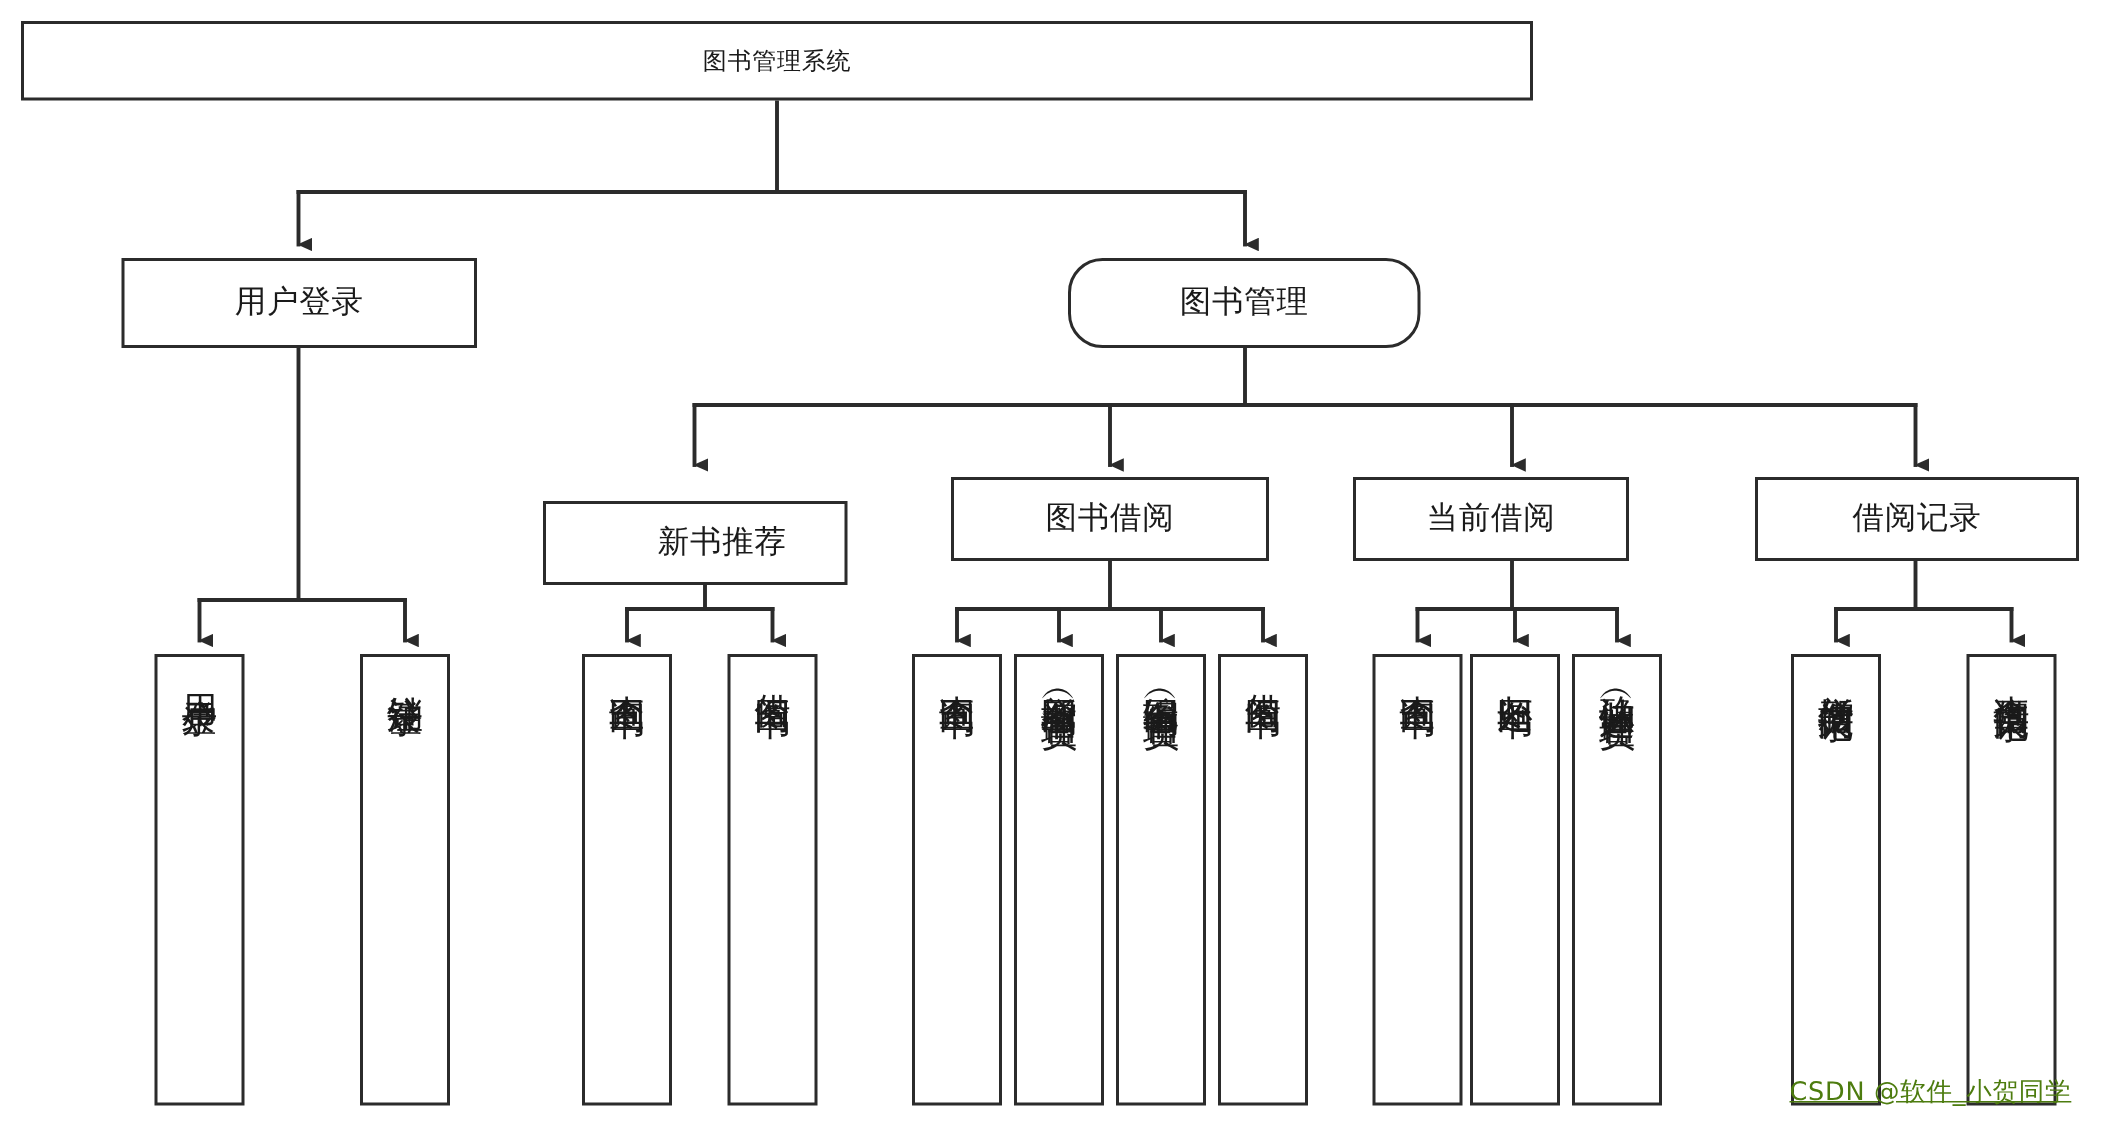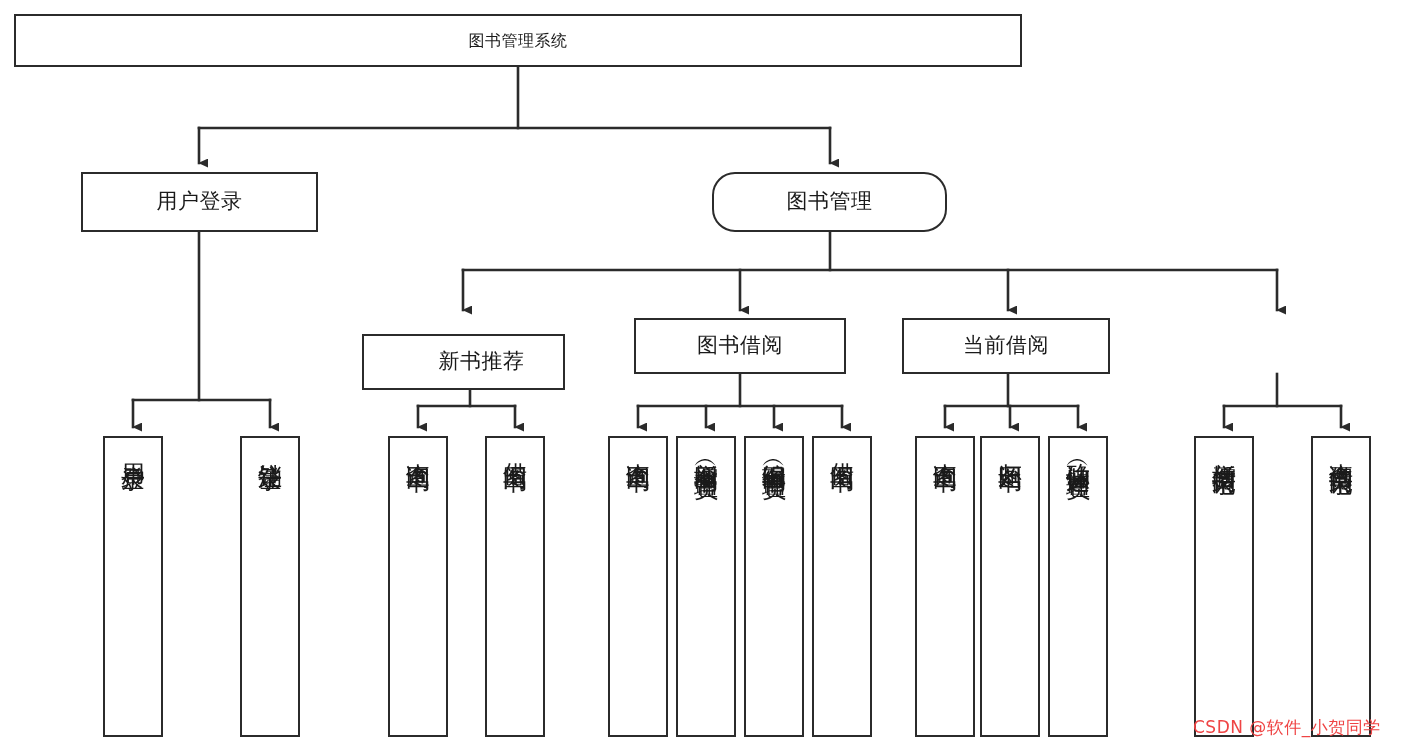--- a/index.html
+++ b/index.html
@@ -60,24 +60,25 @@
     writing-mode: vertical-rl;
     text-orientation: upright;
     font-size: 24px;
     line-height: 1.0;
     letter-spacing: 2px;
     white-space: nowrap;
   }
   .watermark {
     position: absolute;
     font-size: 17px;
-    color: #ef4444;
+    color: #4d7c0f;
     white-space: nowrap;
     letter-spacing: 0.5px;
     font-family: "DejaVu Sans", "Liberation Sans", sans-serif;
+    text-decoration: underline;
   }
 </style>
 </head>
 <body>
 
 <div id="diagram-root">
 
   <svg class="wires" viewBox="0 0 1405 747" xmlns="http://www.w3.org/2000/svg">
     <defs>
       <marker id="arrowhead" markerWidth="9" markerHeight="10" refX="4.5" refY="9.2" orient="auto" markerUnits="userSpaceOnUse">
@@ -138,22 +139,25 @@
   <div class="node horiz" style="left:712px; top:172px; width:235px; height:60px;border-radius:23px;">
     <span class="label">图书管理</span>
   </div>
 
   <div class="node horiz" style="left:362px; top:334px; width:203px; height:56px;padding-left:36px;">
     <span class="label">新书推荐</span>
   </div>
   <div class="node horiz" style="left:634px; top:318px; width:212px; height:56px;">
     <span class="label">图书借阅</span>
   </div>
-  <div class="node horiz" style="left:902px; top:318px; width:208px; height:56px;justify-content:center;">
+  <div class="node horiz" style="left:902px; top:318px; width:184px; height:56px;justify-content:center;">
     <span class="label">当前借阅</span>
+  </div>
+  <div class="node horiz" style="left:1170px; top:318px; width:216px; height:56px;">
+    <span class="label">借阅记录</span>
   </div>
 
   <div class="node vert" style="left:103px; top:436px; width:60px; height:301px;">
     <span class="label">用户登录</span>
   </div>
   <div class="node vert" style="left:240px; top:436px; width:60px; height:301px;">
     <span class="label">注销登录</span>
   </div>
 
   <div class="node vert" style="left:388px; top:436px; width:60px; height:301px;">

